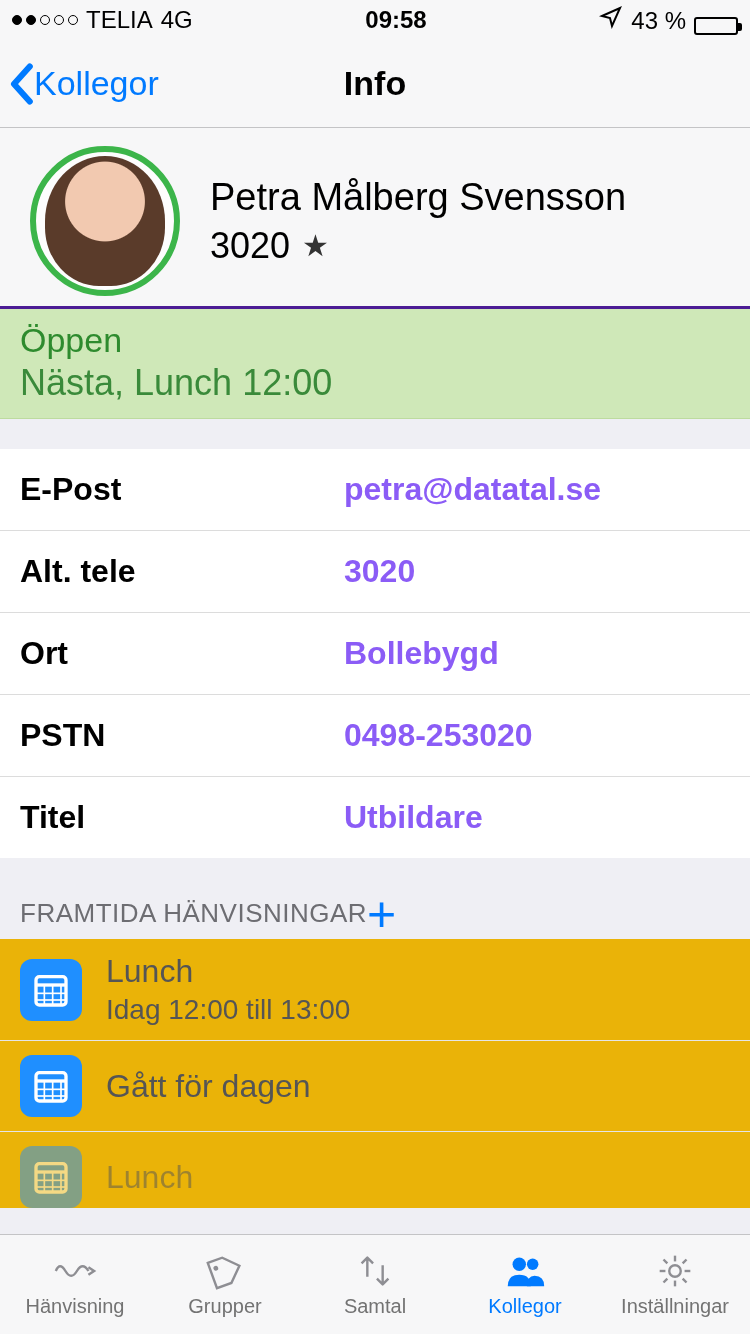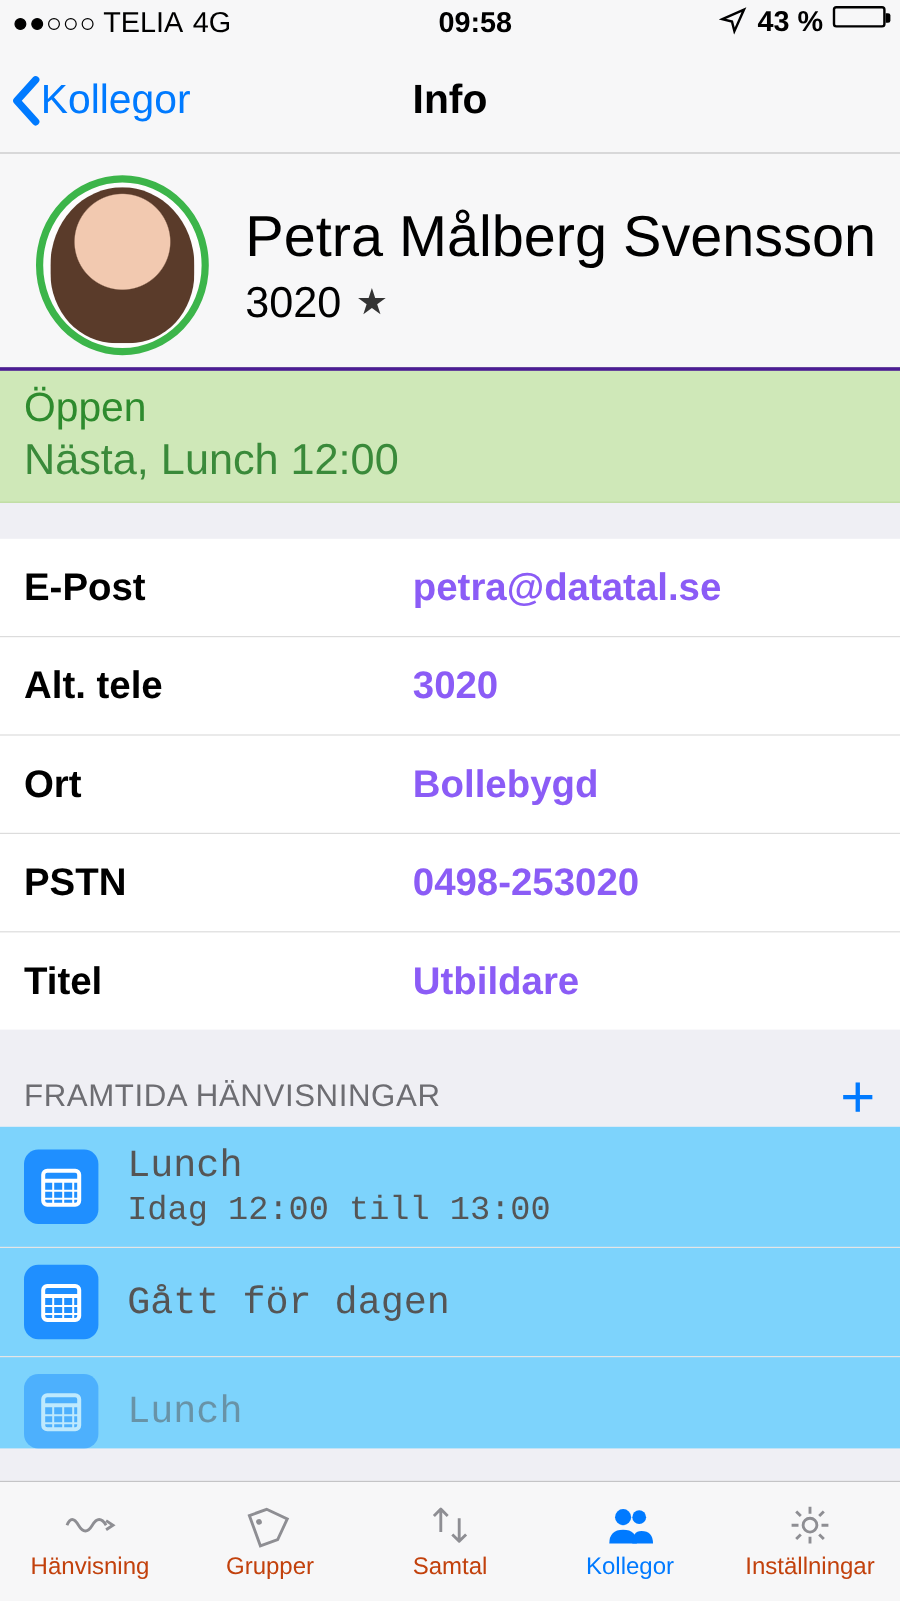--- a/index.html
+++ b/index.html
@@ -5,21 +5,21 @@
   * { box-sizing: border-box; margin: 0; padding: 0; }
   html, body { width: 750px; height: 1334px; font-family: -apple-system, "Helvetica Neue", Helvetica, Arial, sans-serif; background: #f5f5f5; overflow: hidden; }
   .screen { width: 750px; height: 1334px; display: flex; flex-direction: column; }
 
   
   .status-bar { height: 40px; display: flex; align-items: center; justify-content: space-between; padding: 0 12px; font-size: 24px; background: #f7f7f8; }
   .status-left { display: flex; align-items: center; gap: 8px; }
   .dots { display: flex; gap: 4px; }
   .dot { width: 10px; height: 10px; border-radius: 50%; border: 1.5px solid #000; }
   .dot.f { background: #000; }
-  .status-right { display: flex; align-items: flex-start; gap: 8px; font-weight: bold; }
+  .status-right { display: flex; align-items: flex-end; gap: 8px; }
   .battery { width: 44px; height: 18px; border: 2px solid #000; border-radius: 3px; position: relative; }
   .battery::after { content: ""; position: absolute; right: -6px; top: 4px; width: 4px; height: 8px; background: #000; border-radius: 0 2px 2px 0; }
   .battery-fill { height: 100%; background: #000; width: 43%; }
 
   
   .navbar { height: 88px; background: #f7f7f8; border-bottom: 1px solid #c4c4c6; display: flex; align-items: center; position: relative; }
   .nav-back { display: flex; align-items: center; color: #007aff; font-size: 34px; padding-left: 8px; }
   .nav-back svg { width: 26px; height: 42px; }
   .nav-title { position: absolute; left: 0; right: 0; text-align: center; font-size: 34px; font-weight: 600; pointer-events: none; }
 
@@ -27,53 +27,53 @@
   .content { flex: 1; overflow-y: hidden; background: #efeff4; }
 
   
   .profile { background: #f7f7f8; display: flex; align-items: center; padding: 18px 20px 10px 30px; gap: 30px; }
   .avatar-ring { width: 150px; height: 150px; border: 6px solid #3cb54a; border-radius: 50%; display: flex; align-items: center; justify-content: center; overflow: hidden; background: #fdfdfd; }
   .avatar-face { width: 120px; height: 130px; border-radius: 50% 50% 45% 45%; background:
     radial-gradient(circle at 50% 35%, #f2c9b0 0%, #f2c9b0 38%, transparent 39%),
     linear-gradient(#5a3b2a, #5a3b2a);
     position: relative; }
   .profile-text { flex: 1; display: flex; flex-direction: column; gap: 6px; }
-  .profile-name { font-size: 48px; font-weight: 400; color: #000; white-space: nowrap; }
+  .profile-name { font-size: 38px; font-weight: 400; color: #000; white-space: nowrap; }
   .profile-ext { font-size: 36px; color: #000; display: flex; align-items: center; gap: 12px; }
   .star { color: #333; font-size: 30px; }
 
   
   .status-strip { background: #cfe8b8; padding: 12px 20px 14px 20px; border-top: 3px solid #4c1d95; border-bottom: 1px solid #bddb9f; }
   .status-title { font-size: 34px; color: #2e8b2e; }
   .status-sub { font-size: 36px; color: #3a8a3a; margin-top: 2px; }
 
   
   .details { background: #fff; margin-top: 30px; }
   .detail-row { display: flex; padding: 22px 20px; border-bottom: 1px solid #dcdcdc; font-size: 32px; gap: 44px; }
   .detail-row:last-child { border-bottom: none; }
   .detail-label { width: 280px; font-weight: 600; color: #000; }
   .detail-value { flex: 1; color: #8b5cf6; font-weight: 700; }
 
   
-  .section-header { display: flex; align-items: center; justify-content: space-between; padding: 40px 20px 10px 20px; color: #6d6d72; font-size: 26px; letter-spacing: 0.5px; }
+  .section-header { display: flex; align-items: center; padding: 40px 20px 10px 20px; color: #6d6d72; font-size: 26px; letter-spacing: 0.5px; }
   .add-btn { color: #007aff; font-size: 50px; font-weight: 300; line-height: 30px; }
 
   
-  .future-list { background: #7dd3fc; font-family: Liberation Mono, monospace; }
+  .future-list { background: #eab308; }
   .future-row { display: flex; align-items: center; padding: 14px 20px; gap: 24px; border-bottom: 1px solid #e5e5e5; }
   .future-row.faded { opacity: 0.5; border-bottom: none; padding-bottom: 0; }
   .cal-icon { width: 62px; height: 62px; background: #1f8fff; border-radius: 12px; display: flex; align-items: center; justify-content: center; flex-shrink: 0; }
   .cal-icon svg { width: 40px; height: 40px; }
   .future-text { display: flex; flex-direction: column; gap: 4px; }
   .future-title { font-size: 32px; color: #555; }
   .future-sub { font-size: 28px; color: #555; }
 
   
   .tabbar { height: 100px; background: #f7f7f8; border-top: 1px solid #c4c4c6; display: flex; }
-  .tab { flex: 1; display: flex; flex-direction: column; align-items: center; justify-content: center; gap: 4px; color: #c2410c; font-size: 20px; }
+  .tab { flex: 1; display: flex; flex-direction: column; align-items: center; justify-content: center; gap: 4px; color: #737373; font-size: 20px; }
   .tab.active { color: #007aff; }
   .tab svg, .tab .tabicon { width: 46px; height: 40px; }
 </style>
 </head>
 <body>
 
 <div class="screen">
 
   <div class="status-bar">
     <div class="status-left">

